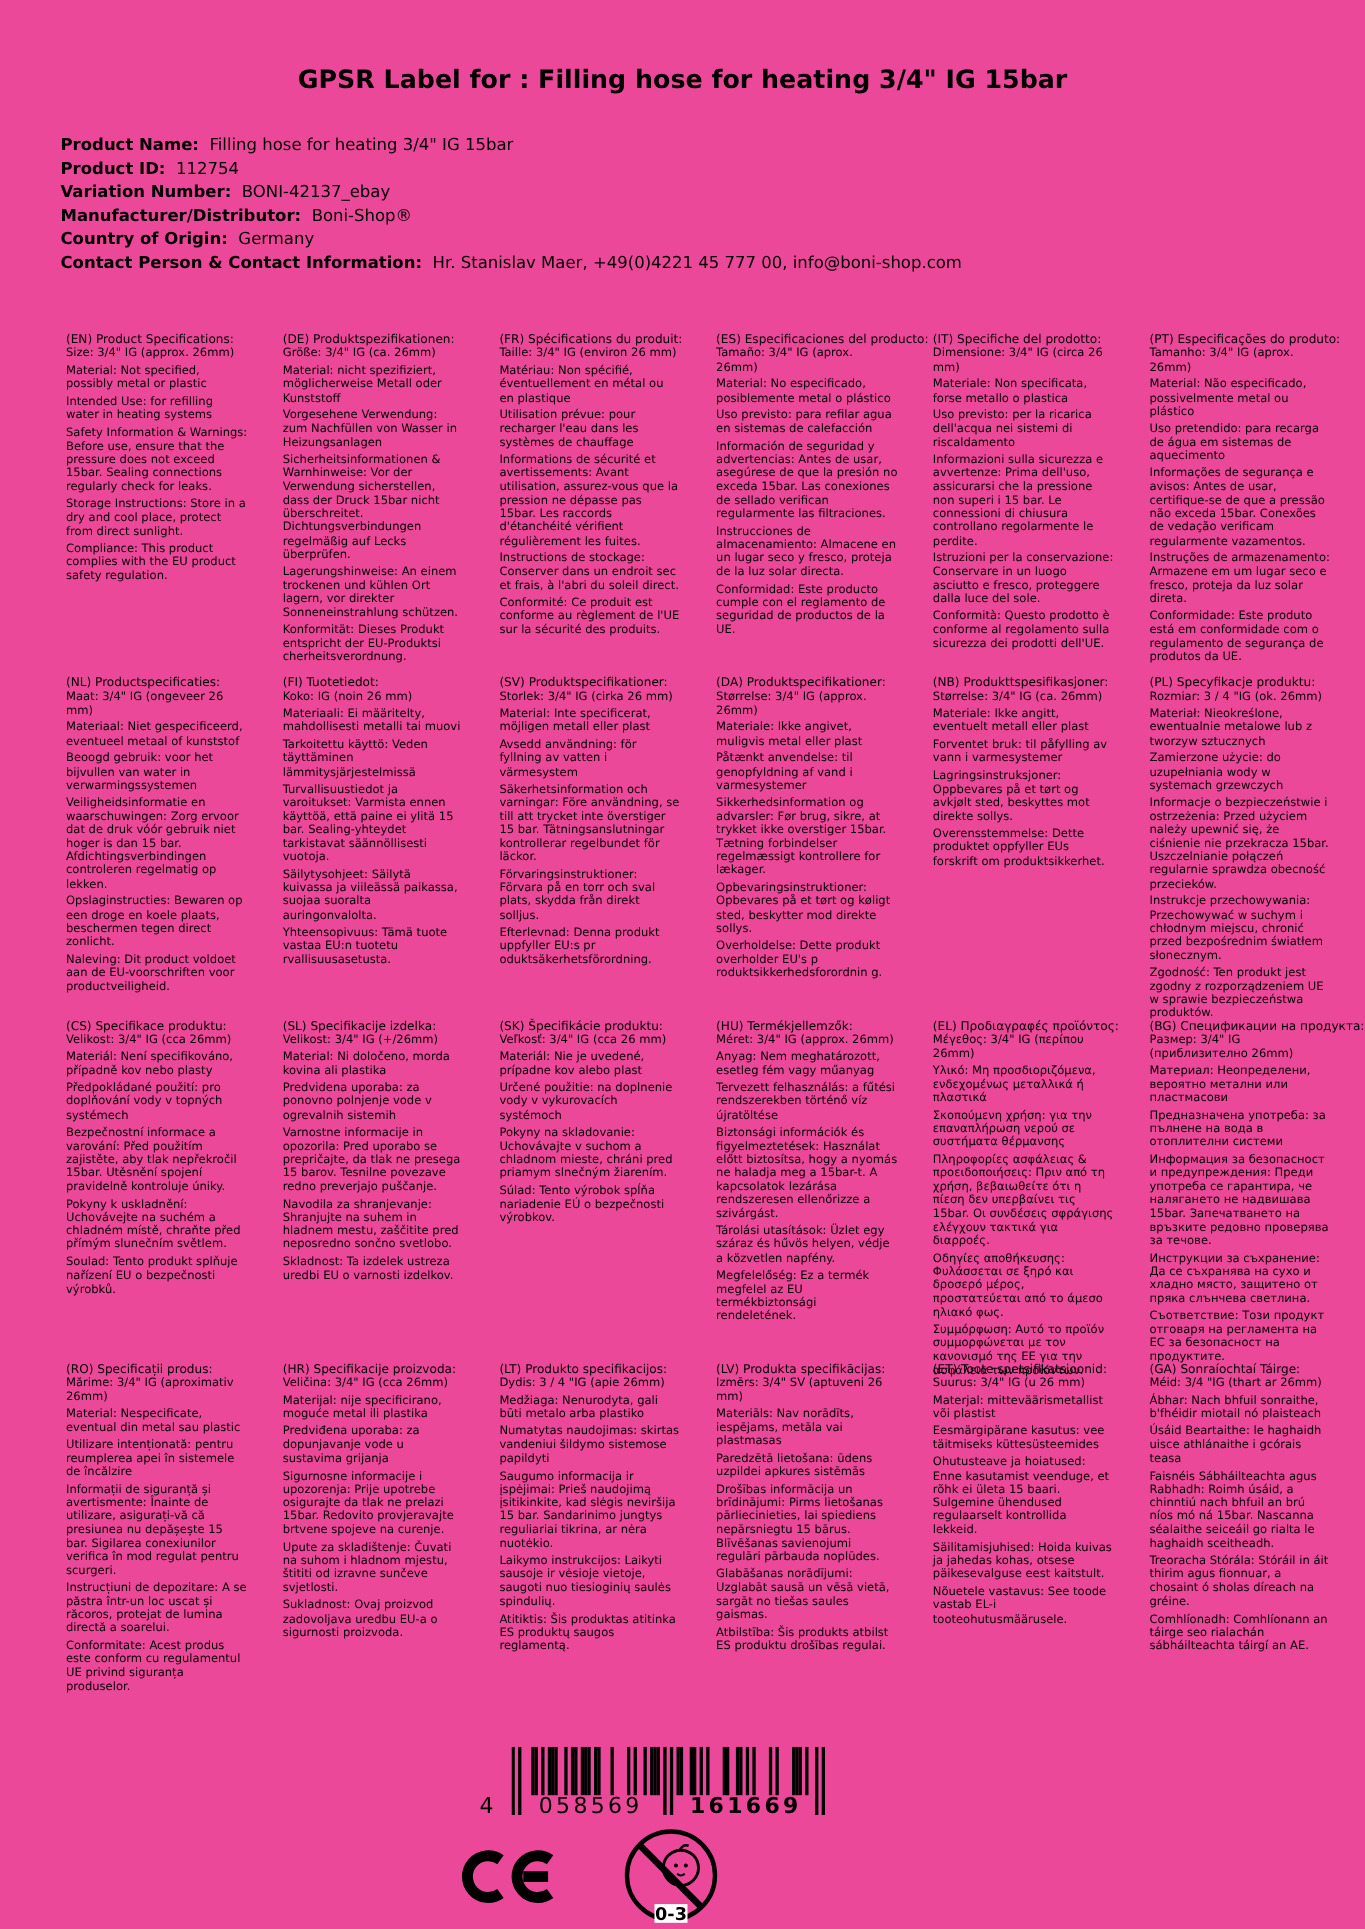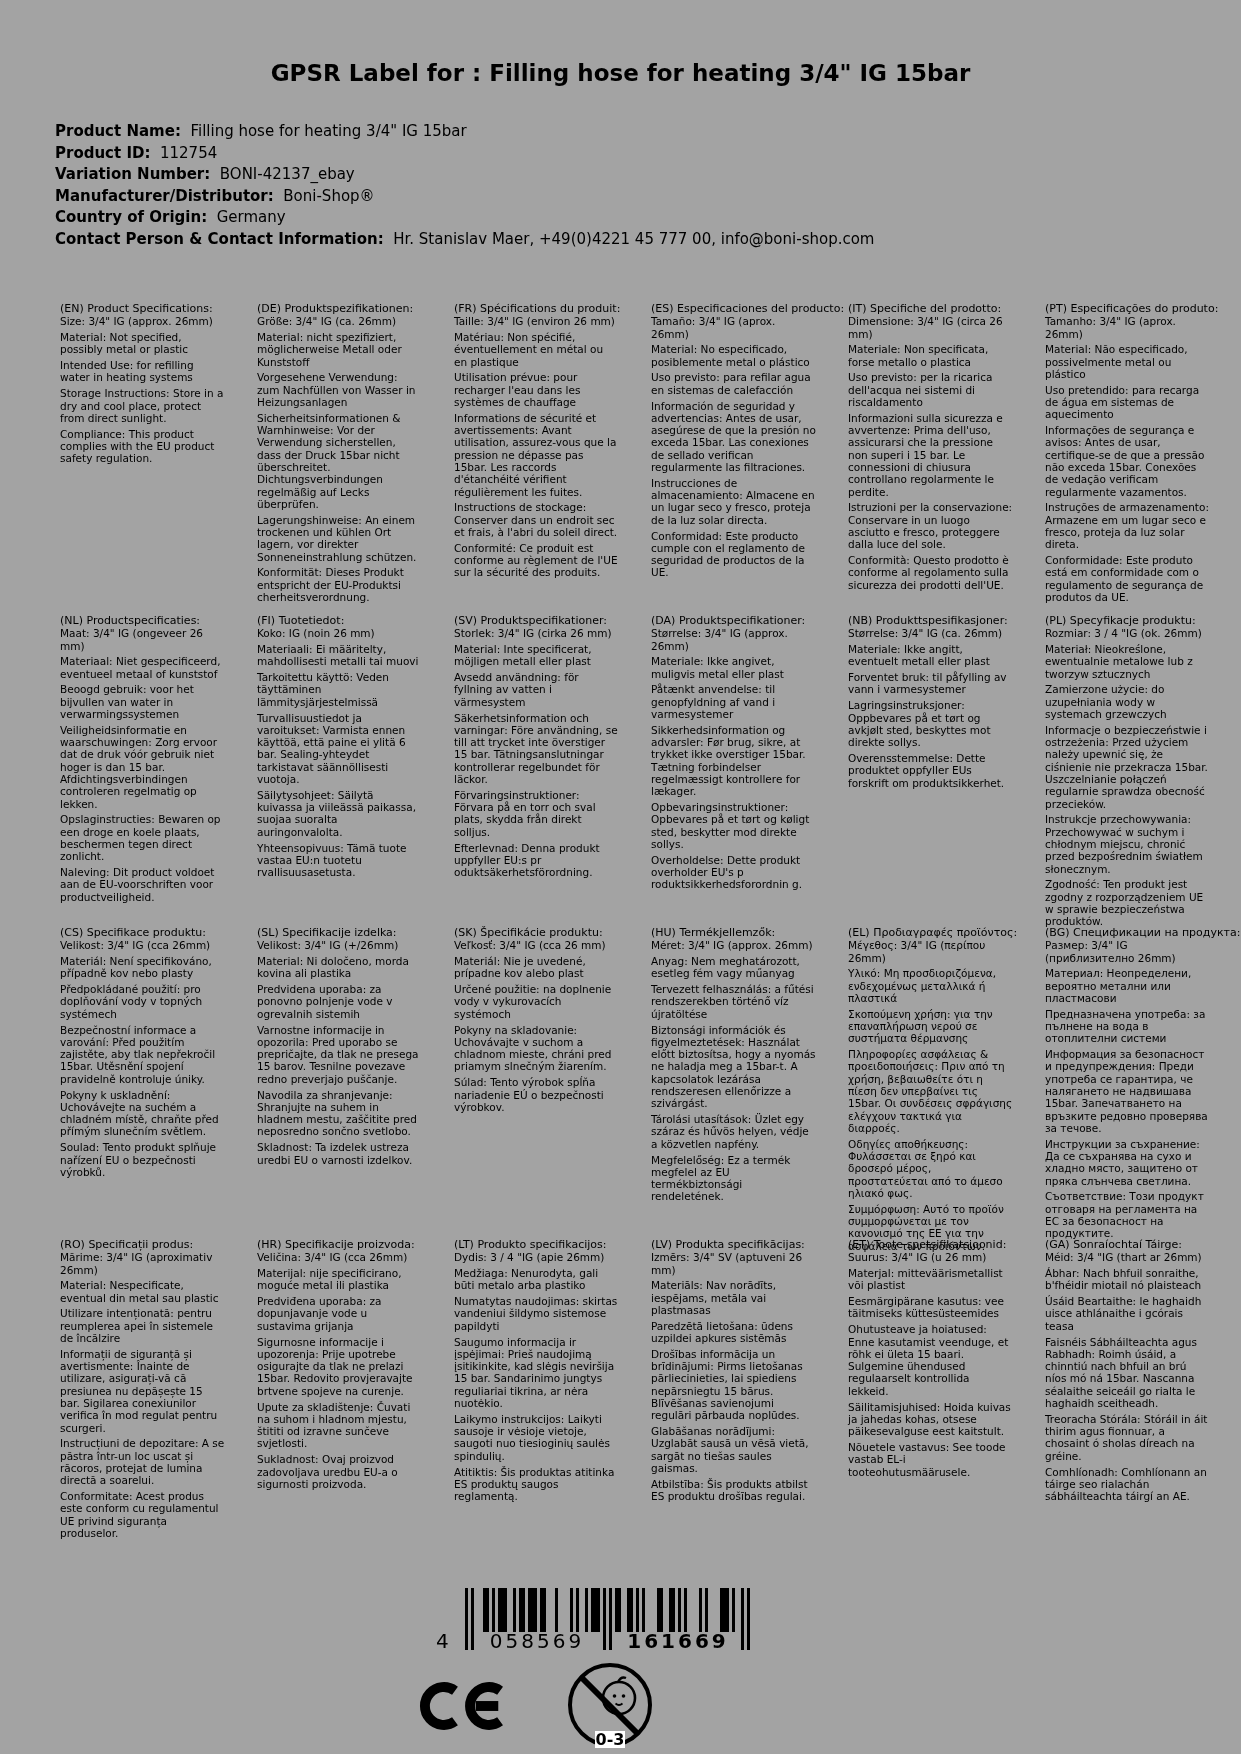--- a/index.html
+++ b/index.html
@@ -1,16 +1,16 @@
 <!DOCTYPE html>
 <html><head>
 <meta charset="utf-8">
 <style>
   html,body{margin:0;padding:0;background:#888;}
-  .page{position:relative;width:1241px;height:1754px;background:#a3a3a3;
+  .page{position:relative;width:1241px;height:1754px;background:#ec4899;
         font-family:"DejaVu Sans","Liberation Sans",sans-serif;color:#000;overflow:hidden;margin:0 auto;}
   .title{position:absolute;top:60px;left:0;width:100%;text-align:center;
          font-size:23px;font-weight:bold;}
   .product-info{position:absolute;top:121px;left:55px;font-size:15px;line-height:21.5px;}
   .info-label{font-weight:bold;margin-top:20px;}
   .grid{position:absolute;top:303px;left:60px;width:1150px;display:grid;
         grid-template-columns:repeat(6,165px);column-gap:32px;grid-auto-rows:312px;}
   .block{font-size:10.5px;line-height:12.3px;}
   .block-heading{font-weight:normal;font-size:11px;white-space:nowrap;}
   .block p{margin:0 0 3.5px 0;}
@@ -61,20 +61,21 @@
     <span class="info-value">&nbsp;Hr. Stanislav Maer, +49(0)4221 45 777 00, info@boni-shop.com</span>
   </div>
 </div>
 
   <div class="grid">
   <div class="block">
     <div class="block-heading">(EN) Product Specifications:</div>
   <p>Size: 3/4" IG (approx. 26mm)</p>
         <p>Material: Not specified, possibly metal or plastic</p>
         <p>Intended Use: for refilling water in heating systems</p>
+        <p>Safety Information &amp; Warnings: Before use, ensure that the pressure does not exceed 15bar. Sealing connections regularly check for leaks.</p>
         <p>Storage Instructions: Store in a dry and cool place, protect from direct sunlight.</p>
         <p>Compliance: This product complies with the EU product safety regulation.</p>
       </div>
 
   <div class="block">
     <div class="block-heading">(DE) Produktspezifikationen:</div>
   <p>Größe: 3/4" IG (ca. 26mm)</p>
         <p>Material: nicht spezifiziert, möglicherweise Metall oder Kunststoff</p>
         <p>Vorgesehene Verwendung: zum Nachfüllen von Wasser in Heizungsanlagen</p>
         <p>Sicherheitsinformationen &amp; Warnhinweise: Vor der Verwendung sicherstellen, dass der Druck 15bar nicht überschreitet. Dichtungsverbindungen regelmäßig auf Lecks überprüfen.</p>
@@ -130,21 +131,21 @@
         <p>Veiligheidsinformatie en waarschuwingen: Zorg ervoor dat de druk vóór gebruik niet hoger is dan 15 bar. Afdichtingsverbindingen controleren regelmatig op lekken.</p>
         <p>Opslaginstructies: Bewaren op een droge en koele plaats, beschermen tegen direct zonlicht.</p>
         <p>Naleving: Dit product voldoet aan de EU-voorschriften voor productveiligheid.</p>
       </div>
 
   <div class="block">
     <div class="block-heading">(FI) Tuotetiedot:</div>
   <p>Koko: IG (noin 26 mm)</p>
         <p>Materiaali: Ei määritelty, mahdollisesti metalli tai muovi</p>
         <p>Tarkoitettu käyttö: Veden täyttäminen lämmitysjärjestelmissä</p>
-        <p>Turvallisuustiedot ja varoitukset: Varmista ennen käyttöä, että paine ei ylitä 6 bar. Sealing-yhteydet tarkistavat säännöllisesti vuotoja.</p>
+        <p>Turvallisuustiedot ja varoitukset: Varmista ennen käyttöä, että paine ei ylitä 15 bar. Sealing-yhteydet tarkistavat säännöllisesti vuotoja.</p>
         <p>Säilytysohjeet: Säilytä kuivassa ja viileässä paikassa, suojaa suoralta auringonvalolta.</p>
         <p>Yhteensopivuus: Tämä tuote vastaa EU:n tuotetu rvallisuusasetusta.</p>
       </div>
 
   <div class="block">
     <div class="block-heading">(SV) Produktspecifikationer:</div>
   <p>Storlek: 3/4" IG (cirka 26 mm)</p>
         <p>Material: Inte specificerat, möjligen metall eller plast</p>
         <p>Avsedd användning: för fyllning av vatten i värmesystem</p>
         <p>Säkerhetsinformation och varningar: Före användning, se till att trycket inte överstiger 15 bar. Tätningsanslutningar kontrollerar regelbundet för läckor.</p>

